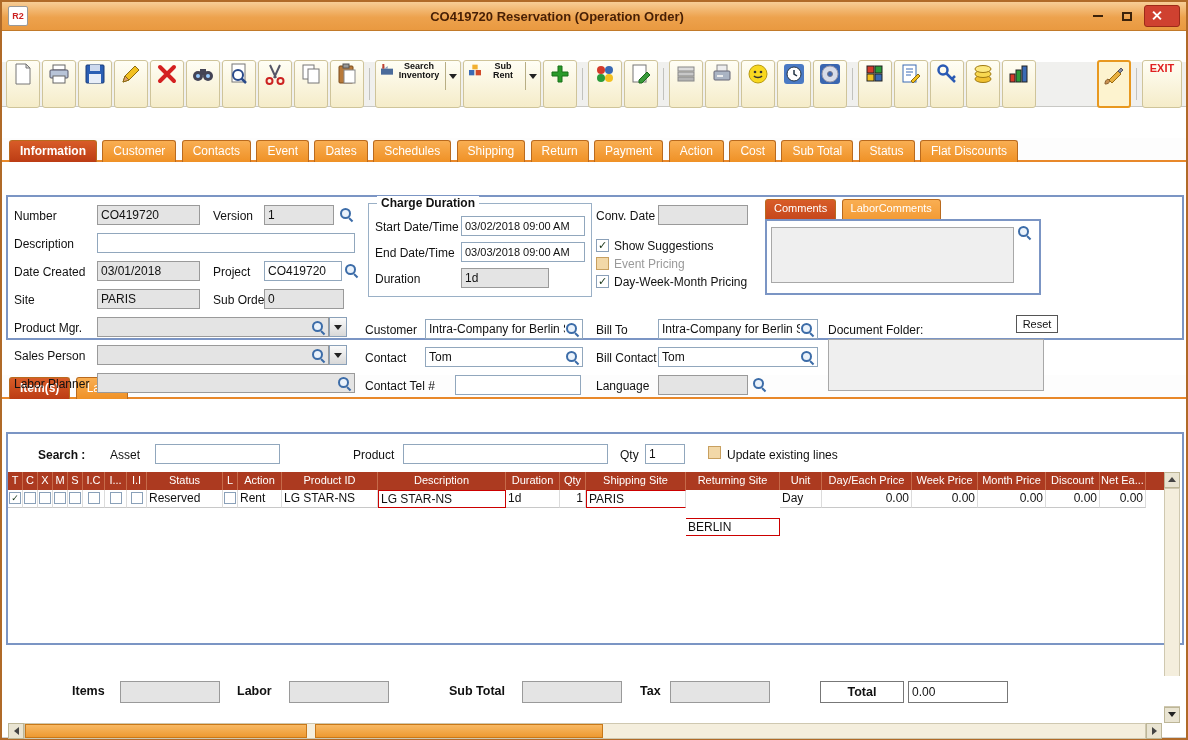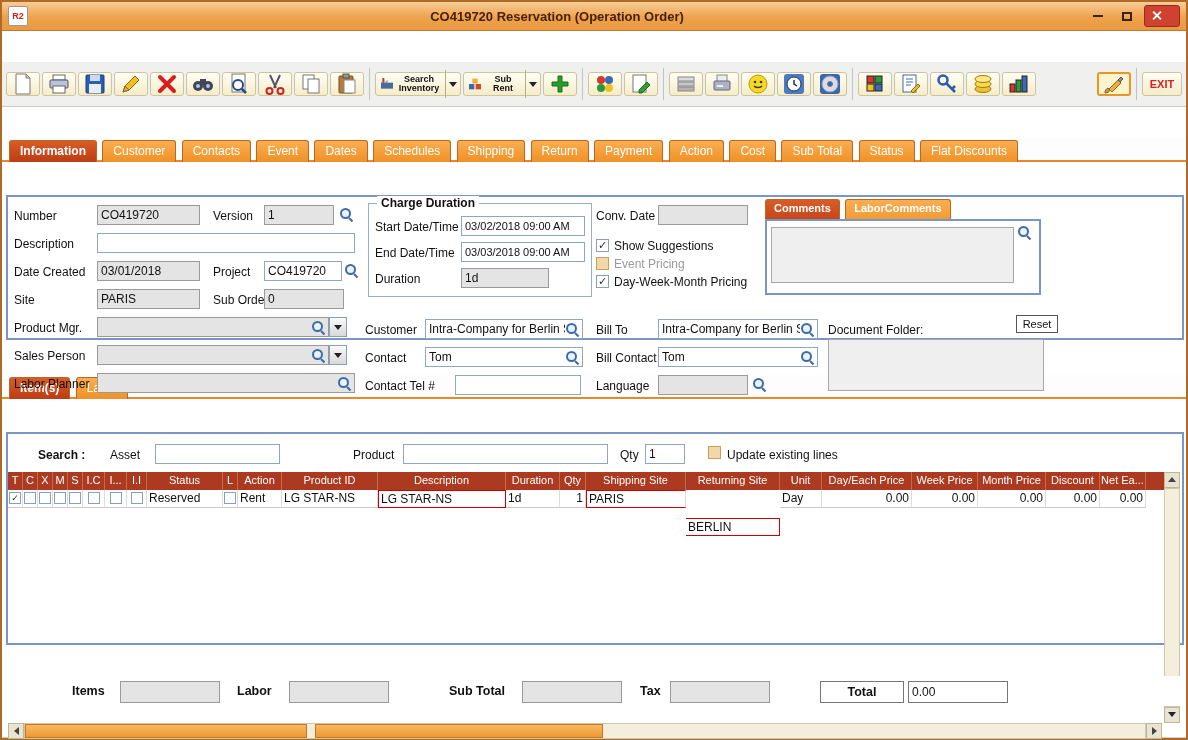--- a/index.html
+++ b/index.html
@@ -19,21 +19,21 @@
   .x1,.x2{position:absolute;left:11px;top:4px;width:2px;height:11px;background:#fff;}
   .x1{transform:rotate(45deg);} .x2{transform:rotate(-45deg);}
 
   
   .menubar{height:22px;flex:none;background:#f2f2f2;border-bottom:1px solid #d6d6d6;display:flex;align-items:center;padding:0 8px;}
   .menu-item{display:inline-block;padding:2px 9px;font-size:12.5px;color:#101010;cursor:default;}
   .menu-item::first-letter{text-decoration:underline;}
 
   
   .toolbar{height:44px;flex:none;background:#f0f0ee;border-bottom:1px solid #c8c8c4;display:flex;align-items:center;padding:0 4px;gap:2px;}
-  .tbtn{height:24px;min-width:34px;background:linear-gradient(#fffef5,#f5ecc9);border:1px solid #cfc49a;border-radius:3px;display:flex;align-items:center;justify-content:center;padding:1px 2px;box-sizing:border-box;cursor:default;}
+  .tbtn{height:48px;min-width:34px;background:linear-gradient(#fffef5,#f5ecc9);border:1px solid #cfc49a;border-radius:3px;display:flex;justify-content:center;padding:1px 2px;box-sizing:border-box;cursor:default;}
   .tbtn svg{width:24px;height:24px;}
   .tbtn.wide{gap:2px;padding:1px 3px;}
   .tbtn .blabel{font-size:9px;font-weight:bold;line-height:1.05;text-align:center;width:44px;color:#111;}
   .tbtn .arrowseg{border-left:1px solid #b8ae84;height:28px;display:flex;align-items:center;padding-left:3px;margin-left:2px;}
   .tbtn.active{border:2px solid #e8981f;background:#fdf3cf;}
   .tbtn.exit{color:#e02020;font-weight:bold;font-size:11px;width:40px;}
   .tsep{width:1px;height:32px;background:#c2c2be;margin:0 3px;flex:none;}
   .tri{width:0;height:0;display:inline-block;}
   .tri-down{border-left:4px solid transparent;border-right:4px solid transparent;border-top:5px solid #222;}
   .tri-up{border-left:4px solid transparent;border-right:4px solid transparent;border-bottom:5px solid #444;}
@@ -58,21 +58,21 @@
   .mag::before{content:"";position:absolute;left:1px;top:1px;width:7px;height:7px;border:2px solid #3c6ca8;border-radius:50%;background:#eaf2fb;}
   .mag::after{content:"";position:absolute;left:10px;top:10px;width:5px;height:2px;background:#3c6ca8;transform:rotate(45deg);transform-origin:0 50%;}
   .mag.abs{position:absolute;}
   .combo-btn{width:18px;height:20px;box-sizing:border-box;background:linear-gradient(#fafafa,#d8d8d8);border:1px solid #8aa0b8;display:flex;align-items:center;justify-content:center;}
   .cb{width:13px;height:13px;box-sizing:border-box;background:#fff;border:1px solid #8aa0b8;display:inline-flex;align-items:center;justify-content:center;font-family:"DejaVu Sans",sans-serif;font-size:11px;line-height:1;color:#143214;flex:none;}
   .cb.checked::after{content:"\2713";font-weight:bold;}
   .cb.tan{background:#f2d8a8;border-color:#c8a060;}
   .cb.small{width:12px;height:12px;font-size:9px;}
   .group{border:1px solid #9ab0c6;background:#fff;}
   .group-legend{position:absolute;top:-8px;left:8px;background:#fff;padding:0 4px;font-weight:bold;font-size:12px;}
-  .subtab{display:inline-block;padding:2px 8px 15px;margin-right:2px;background:linear-gradient(#f9ae52,#ef9126);border:1px solid #b96a1e;border-bottom:none;border-radius:3px 3px 0 0;color:#fff;font-size:11px;font-weight:bold;cursor:default;}
+  .subtab{display:inline-block;padding:2px 8px 15px;margin-right:2px;background:linear-gradient(#f9ae52,#ef9126);border:1px solid #b96a1e;border-bottom:none;border-radius:3px 3px 0 0;color:#fff;font-size:11px;font-weight:normal;cursor:default;}
   .subtab.selected{background:linear-gradient(#d85c28,#bc3c14);}
   .txtbox{background:#efefef;border:1px solid #a8a8a8;box-sizing:border-box;}
   .btn{box-sizing:border-box;background:#fff;border:1px solid #555;font-size:11px;display:flex;align-items:center;justify-content:center;cursor:default;}
 
   
   .items-panel{height:311px;width:1178px;}
   .th{background:#ac3a20;color:#fff;font-size:11px;height:18px;line-height:17px;text-align:center;border-right:1px solid #c66a4a;overflow:hidden;white-space:nowrap;flex:none;box-sizing:border-box;}
   .th.fill{flex:1;border-right:none;}
   .td{height:18px;line-height:16px;font-size:12px;border-right:1px solid #dcdcdc;border-bottom:1px solid #c8c8c8;overflow:hidden;white-space:nowrap;padding:0 2px;flex:none;background:#fff;box-sizing:border-box;}
   .tdc{display:flex;align-items:center;justify-content:center;padding:0;}

